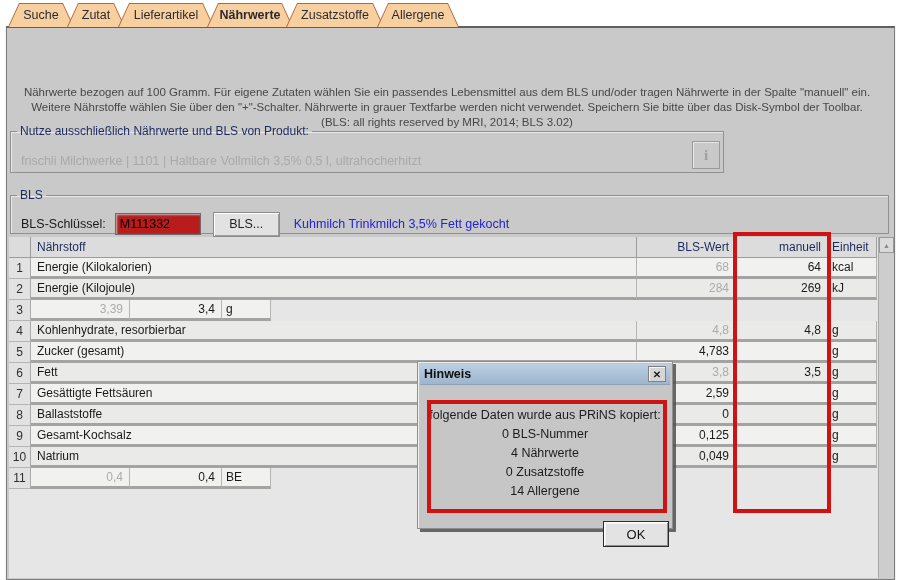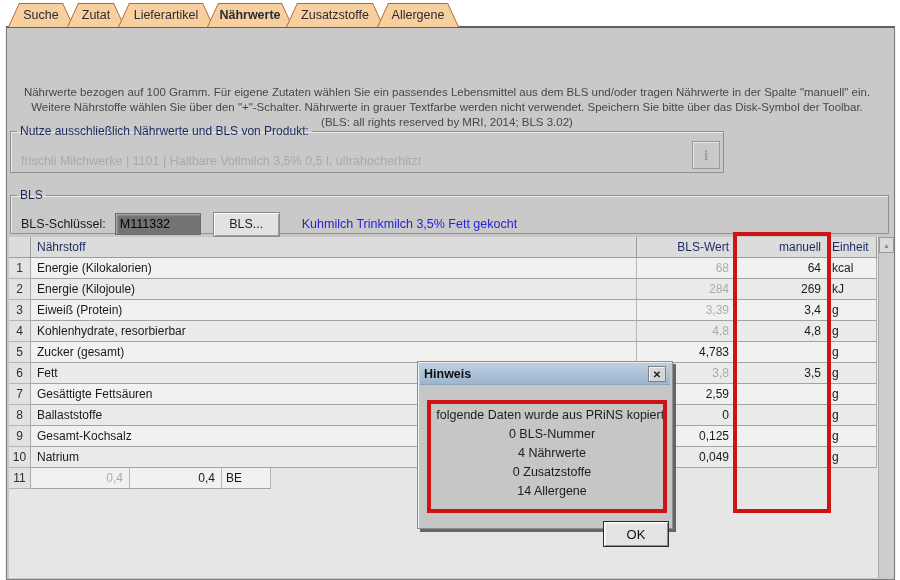--- a/index.html
+++ b/index.html
@@ -34,31 +34,31 @@
   fieldset.fs legend { color:#1d2a5e; font-size:12px; padding:0 3px; margin-left:6px; }
   .fs-produkt { left:3px; top:96px; width:714px; height:49px; }
   .produkt-value { position:absolute; left:10px; top:16px; color:#a9a9a9; font-size:12.5px; }
   .i-btn { position:absolute; right:3px; top:3px; width:28px; height:28px;
     background:#c9c9c9; border:1px solid #9a9a9a; box-shadow:inset 1px 1px 0 #e6e6e6;
     color:#a0a0a0; font-family:"Liberation Serif", serif; font-weight:bold; font-size:15px; }
   .fs-bls { left:3px; top:160px; width:879px; height:46px; }
   .bls-row { position:absolute; left:10px; top:9px; right:8px; height:26px; display:flex; align-items:center; }
   .bls-label { font-size:12.5px; color:#1a1a1a; }
   .bls-input { margin-left:9px; width:86px; height:22px; border:1px solid #6b6b6b;
-    box-shadow:inset 1px 1px 2px #bdbdbd; background:#737373; font-family:"Liberation Sans",sans-serif;
+    box-shadow:inset 1px 1px 2px #bdbdbd; background:#b91c1c; font-family:"Liberation Sans",sans-serif;
     font-size:12.5px; padding:0 4px; }
   .bls-btn { margin-left:12px; width:67px; height:25px; background:#e2e2e2;
     border:1px solid #8b8b8b; box-shadow:inset 1px 1px 0 #ffffff, inset -1px -1px 0 #9f9f9f;
     font-family:"Liberation Sans",sans-serif; font-size:12.5px; color:#222; cursor:pointer;text-align:center; }
-  .bls-desc { margin-left:22px; color:#2323d8; font-size:12.5px; }
+  .bls-desc { margin-left:14px; color:#2323d8; font-size:12.5px; }
 
   
   .table { position:absolute; left:2px; top:209px; width:885px; bottom:1px; background:#e6e6e6; overflow:hidden; }
   .thead, .tr { display:flex; height:21px; }
-  .td, .th { border-right:1px solid #b5b5b5; border-bottom:1px solid #a3a3a3;
+  .td, .th { border-right:1px solid #b5b5b5; border-bottom:3px solid #a3a3a3;
     display:flex; align-items:center; overflow:hidden; white-space:nowrap; }
   .th { background:#dcdcdc; border-right:1px solid #9c9c9c; border-bottom:1px solid #9c9c9c; color:#1d2a5e; }
   .c-num { width:22px; justify-content:center; }
   .c-name { width:606px; padding:0 6px; }
   .c-bls { width:99px; justify-content:flex-end; padding:0 6px; }
   .c-man { width:92px; justify-content:flex-end; padding:0 6px; }
   .c-unit { width:49px; padding:0 4px; }
   .tr .c-num { background:#e2e2e2; border-right:1px solid #ababab; border-bottom:1px solid #b5b5b5; color:#2e2e2e; }
   .tr:nth-child(odd)  .cell { background:#f1f1f0; }
   .tr:nth-child(even) .cell { background:#eaeae9; }
@@ -76,21 +76,21 @@
     background:#c6c6c6; border:1px solid #8e8e8e;
     box-shadow:inset 1px 1px 0 #efefef, 3px 3px 0 rgba(80,80,80,.85); z-index:5; }
   .titlebar { position:absolute; left:2px; top:2px; right:2px; height:21px;
     background:linear-gradient(#bccfe3,#9db5cd); border-bottom:1px solid #8fa3b8;
     display:flex; align-items:center; padding:0 4px; }
   .title-text { font-weight:bold; font-size:12.5px; color:#101010; flex:1; }
   .close-btn { width:18px; height:16px; background:#d6d6d6; border:1px solid #808080;
     box-shadow:inset 1px 1px 0 #f5f5f5; font-size:10px; font-weight:bold; color:#1a1a1a;
     display:flex; align-items:center; justify-content:center; cursor:pointer;
     font-family:"Liberation Sans",sans-serif; }
-  .dlg-lines { position:absolute; left:7px; top:44px; width:100%; text-align:center;
+  .dlg-lines { position:absolute; left:0; top:44px; width:100%; text-align:center;
     font-size:12.5px; line-height:19px; color:#1d1d1d; }
   .annot-dlg { left:9px; top:38px; width:240px; height:113px; }
   .ok-btn { position:absolute; left:185px; top:159px; width:66px; height:26px;
     background:#e3e3e3; border:1px solid #2c2c2c;
     box-shadow:inset 1px 1px 0 #ffffff, inset -1px -1px 0 #8f8f8f, inset 2px 2px 0 #f3f3f3;
     font-family:"Liberation Sans",sans-serif; font-size:13px; color:#111; cursor:pointer; }
 </style>
 </head>
 <body>
 
@@ -162,21 +162,20 @@
           </div>
           <div class="tr">
             <div class="td c-num">2</div>
             <div class="td cell c-name">Energie (Kilojoule)</div>
             <div class="td cell c-bls val-gray">284</div>
             <div class="td cell c-man">269</div>
             <div class="td cell c-unit">kJ</div>
           </div>
           <div class="tr">
             <div class="td c-num">3</div>
-            <div class="td cell c-name">Eiweiß (Protein)</div>
             <div class="td cell c-bls val-gray">3,39</div>
             <div class="td cell c-man">3,4</div>
             <div class="td cell c-unit">g</div>
           </div>
           <div class="tr">
             <div class="td c-num">4</div>
             <div class="td cell c-name">Kohlenhydrate, resorbierbar</div>
             <div class="td cell c-bls val-gray">4,8</div>
             <div class="td cell c-man">4,8</div>
             <div class="td cell c-unit">g</div>

